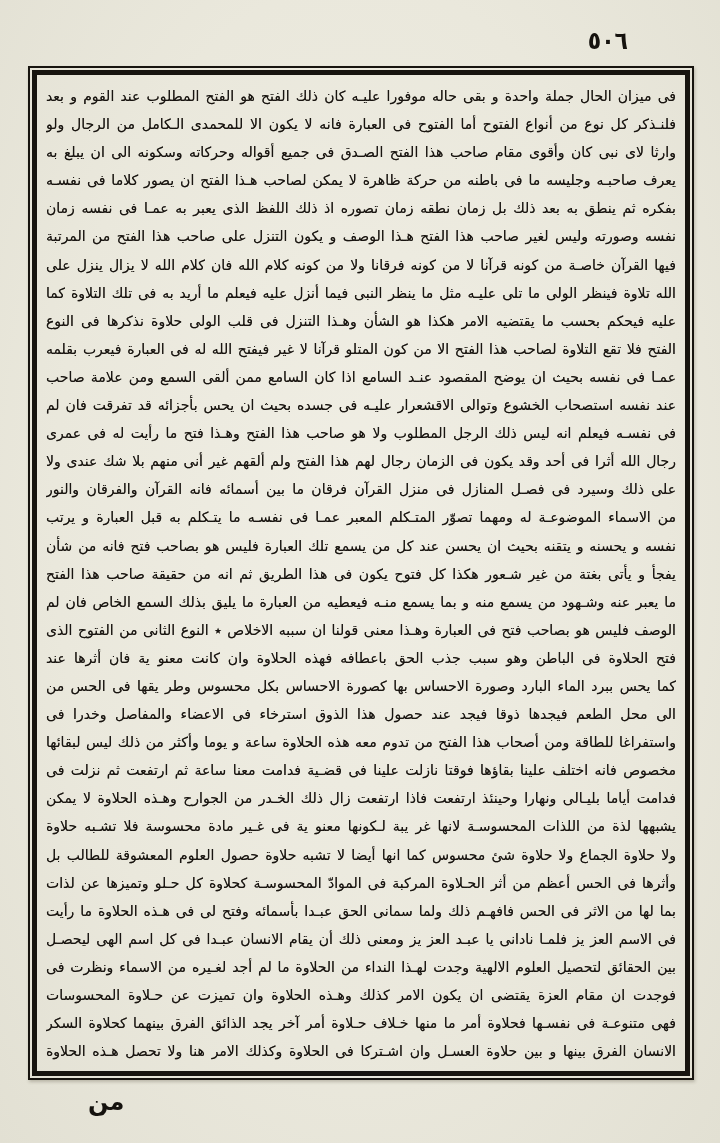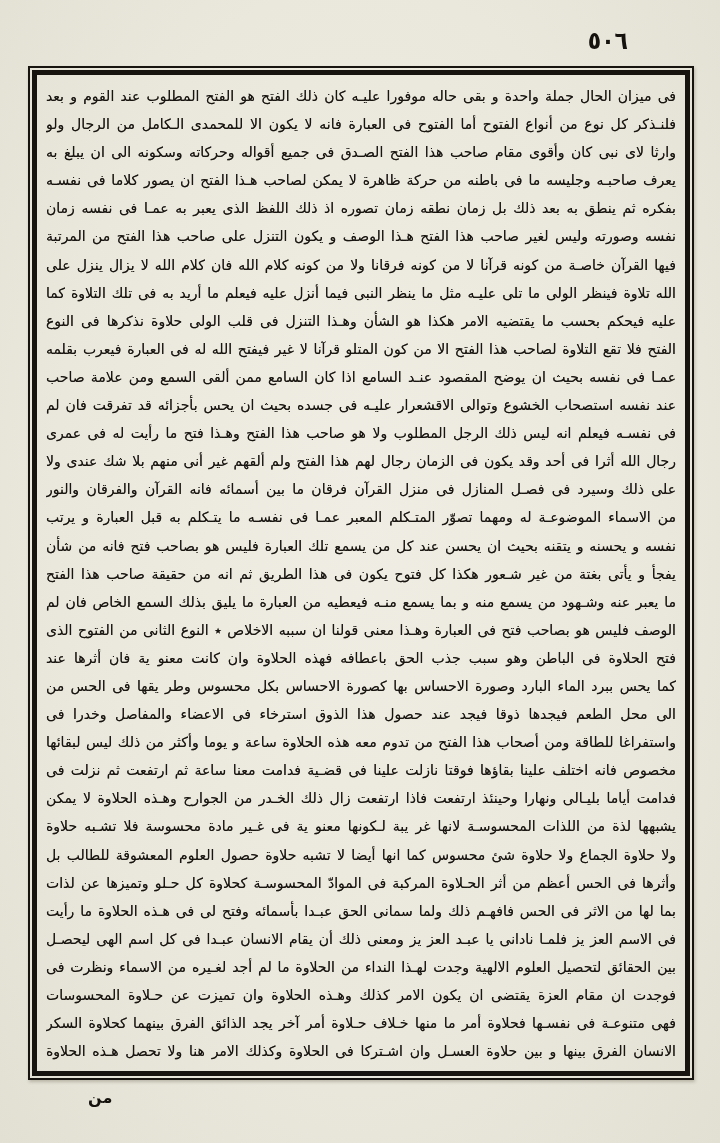--- a/index.html
+++ b/index.html
@@ -47,21 +47,21 @@
     text-align:justify;
     text-align-last:justify;
     overflow:hidden;
     white-space:normal;
     word-spacing:1px;
     font-weight:500;
     text-shadow:0 0 .4px rgba(20,15,8,.6);
   }
   .catchword{
     position:absolute;left:88px;top:1088px;
-    font-size:16px;font-weight:bold;color:#15120e;
+    font-size:24px;font-weight:bold;color:#15120e;
     direction:rtl;
   }
 </style>
 </head>
 <body>
 
 <div class="paper"></div>
 
 <div class="page-number">٥٠٦</div>
 

